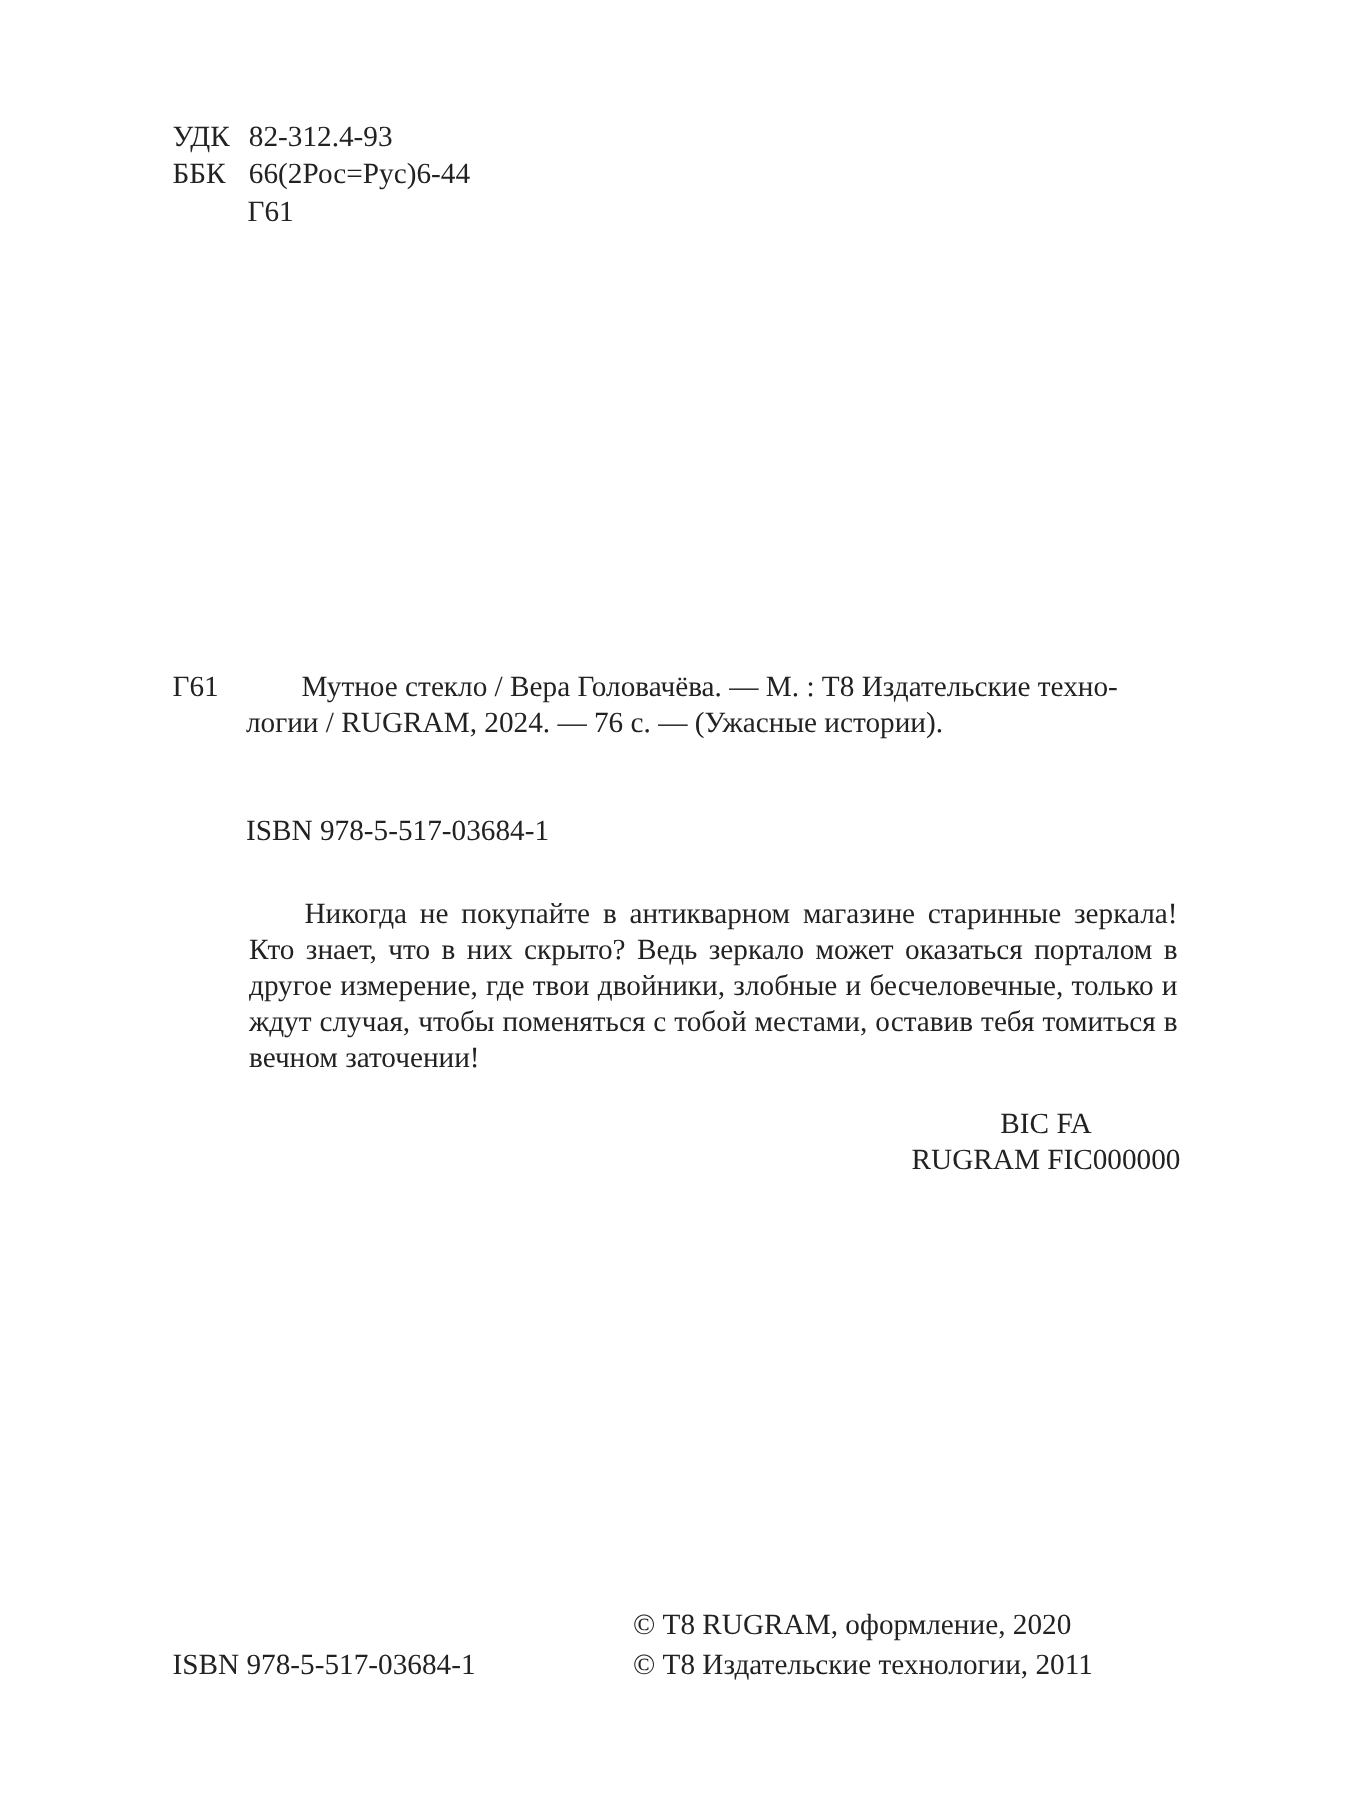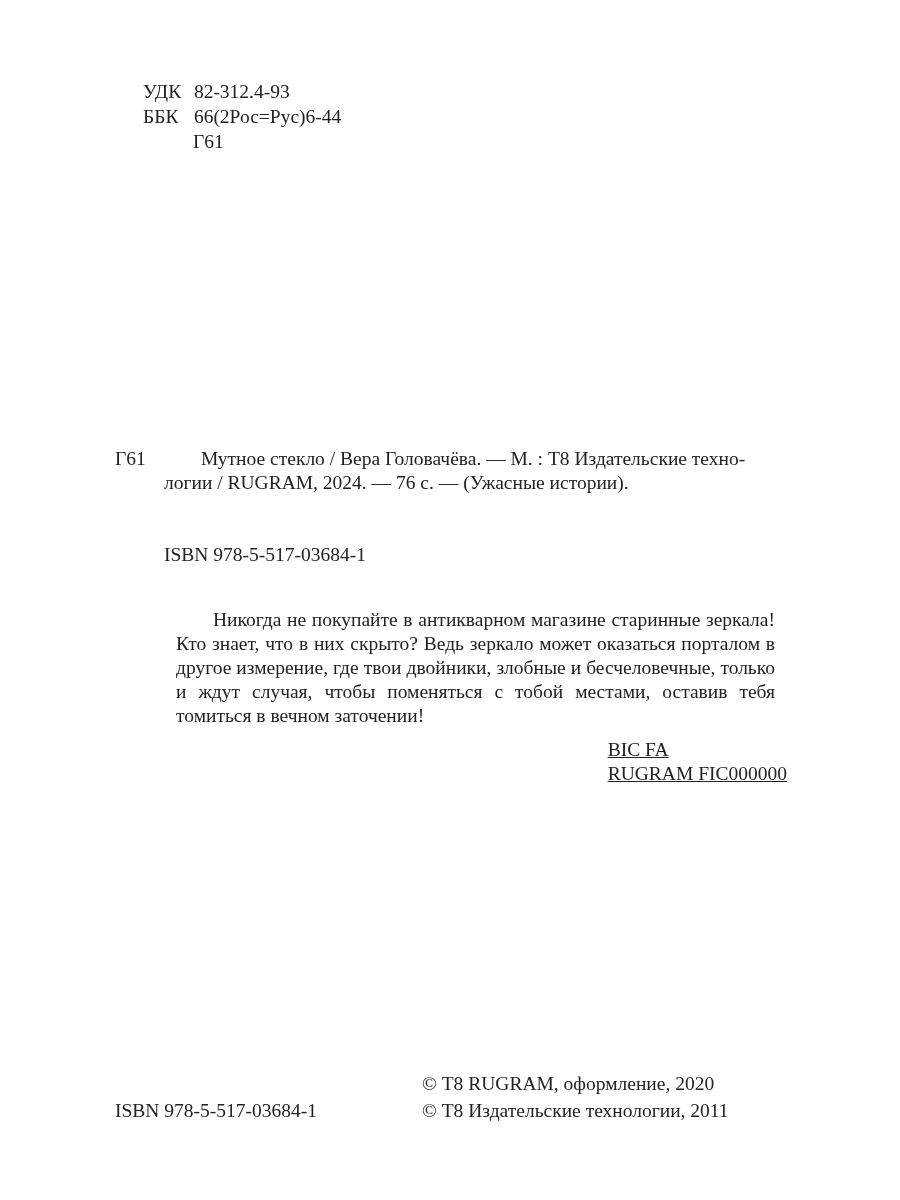--- a/index.html
+++ b/index.html
@@ -5,36 +5,36 @@
   html, body { margin: 0; padding: 0; background: #ffffff; }
   body {
     width: 900px; height: 1200px; position: relative; overflow: hidden;
     font-family: "Liberation Serif", "DejaVu Serif", serif;
     color: #222222;
     font-size: 19.5px;
     line-height: 24px;
   }
   .abs { position: absolute; }
   .codes { left: 115px; top: 80px; }
-  .codes .row { height: 25px; white-space: nowrap; margin-left: 28px; }
+  .codes .row { height: 25px; white-space: nowrap; }
   .codes .lbl { display: inline-block; width: 46px; }
   .codes .indent { padding-left: 50px; }
 
   .catalog { left: 115px; top: 447px; width: 672px; }
   .author { padding-left: 49px; font-weight: bold; height: 24px; }
   .entry { position: relative; padding-left: 49px; text-align: justify; }
   .entry .code { position: absolute; left: 0; top: 0; }
   .entry .first { text-indent: 37px; }
 
   .isbn-top { left: 164px; top: 543px; white-space: nowrap; }
 
   .annotation { left: 164px; top: 596px; width: 623px; text-align: justify; }
-  .annotation p { margin: 12px; text-indent: 37px; text-align-last: left; }
+  .annotation p { margin: 2px; text-indent: 37px; text-align-last: left; }
 
-  .classif { right: 113px; top: 738px; text-align: left; text-decoration: underline; }
+  .classif { right: 113px; top: 738px; text-align: center; }
   .classif div { height: 24px; }
 
   .isbn-bottom { left: 115px; top: 1099px; white-space: nowrap; }
   .copyright { left: 422px; top: 1072px; white-space: nowrap; }
   .copyright div { height: 27px; }
 </style>
 </head>
 <body>
 
 <div class="abs codes">

